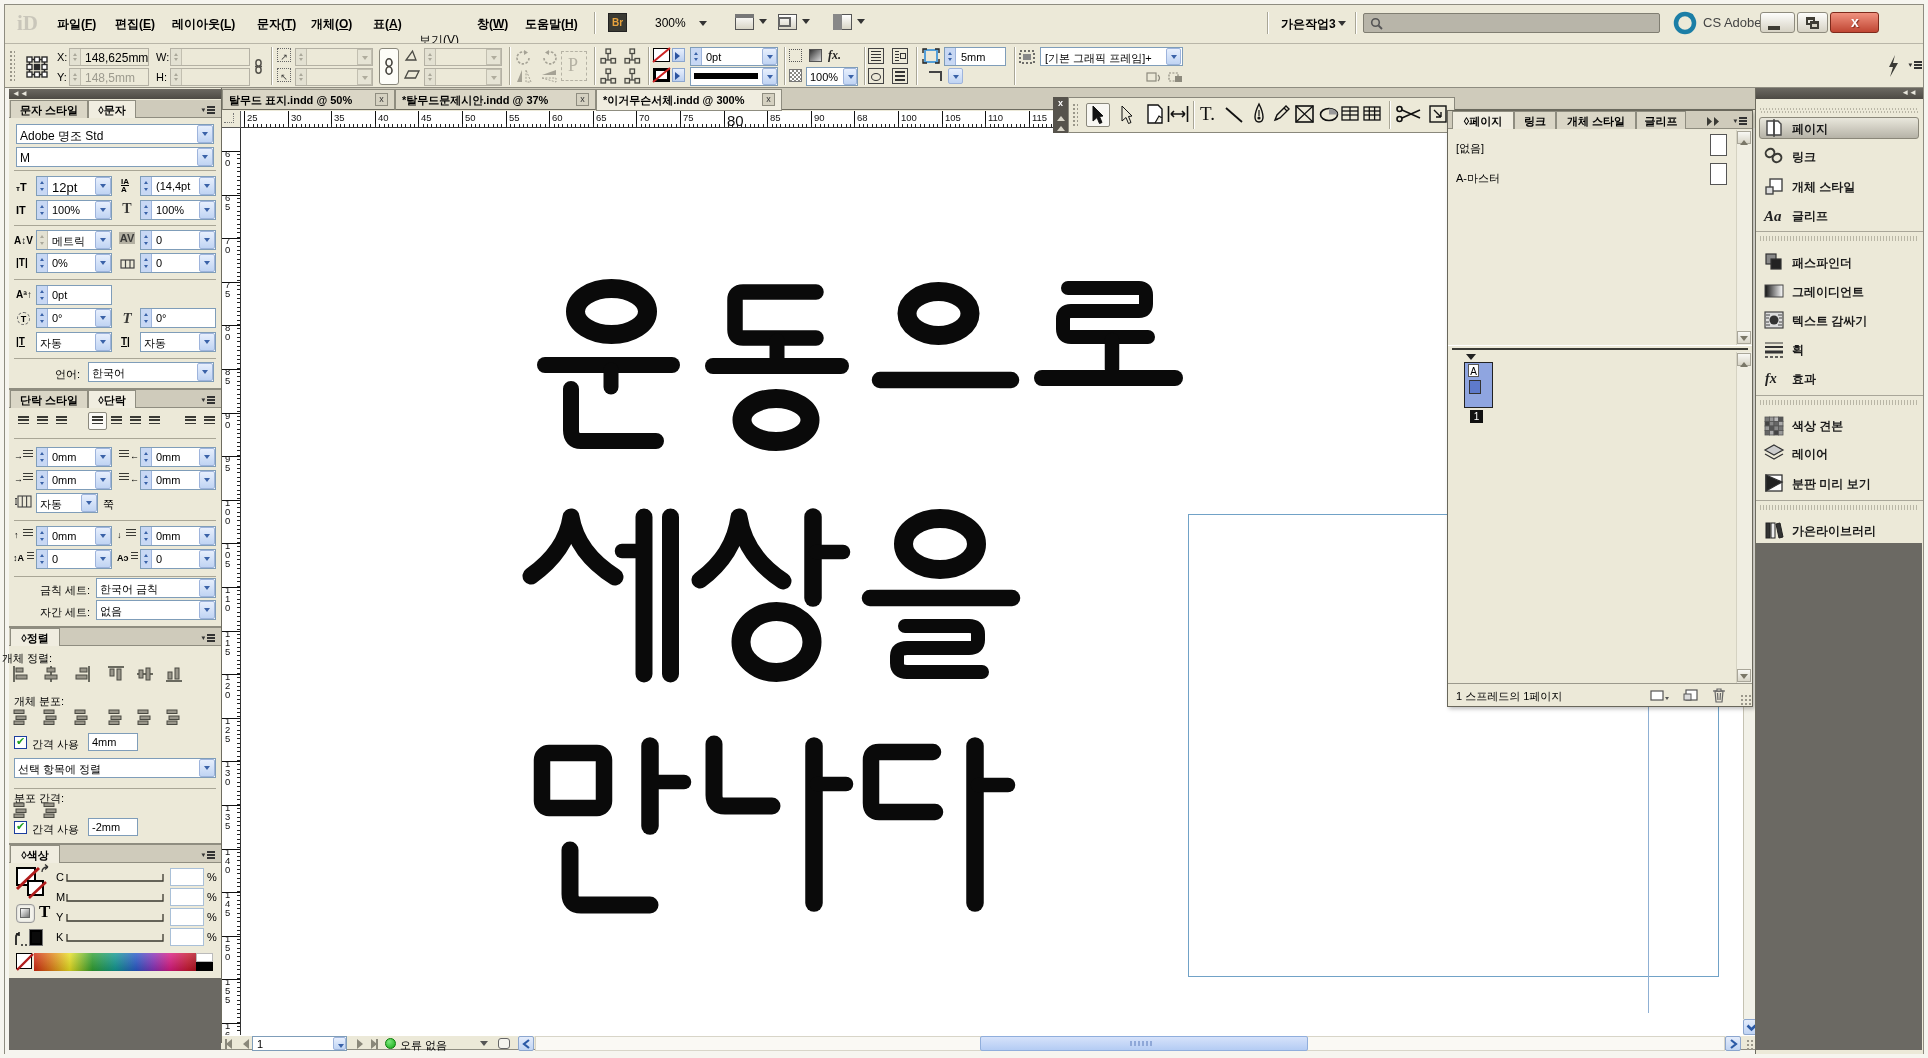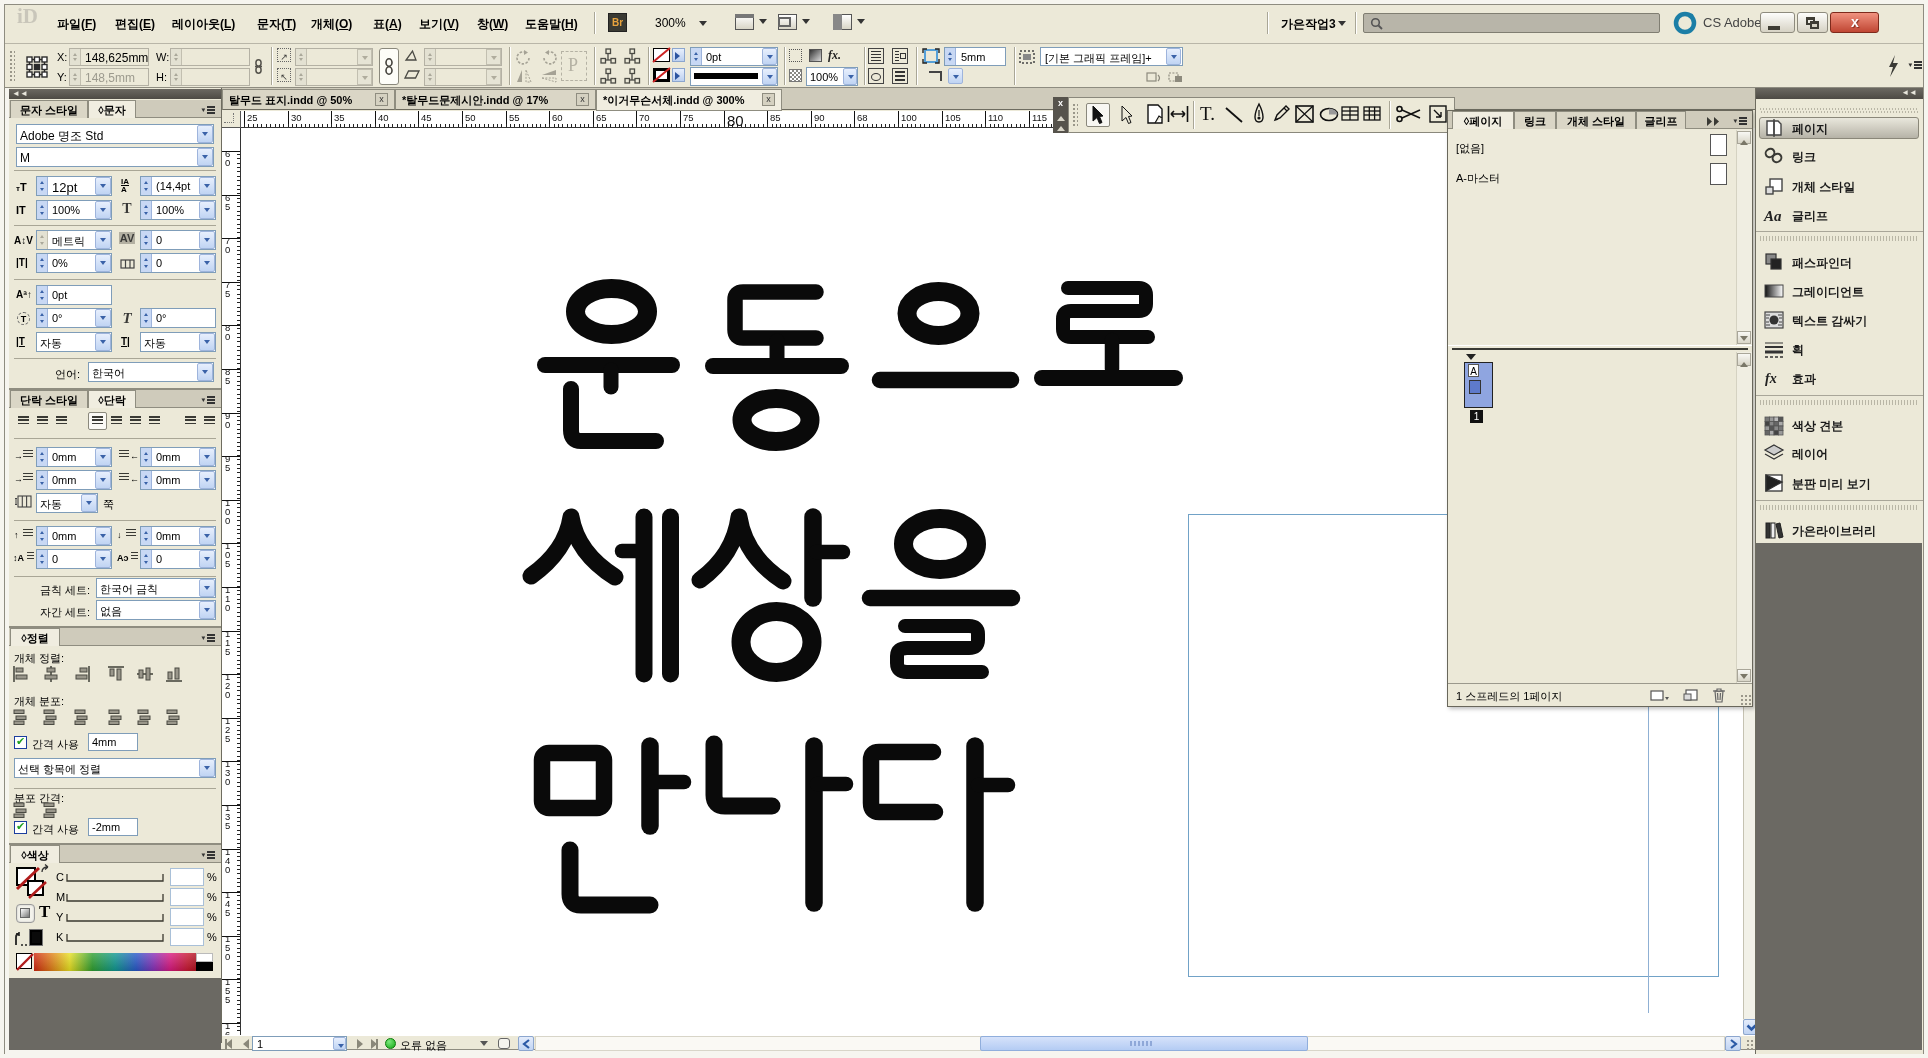--- a/index.html
+++ b/index.html
@@ -39,28 +39,28 @@
 <div id="root">
 <div class="abs" style="left:0;top:0;width:1928px;height:4px;background:#F6F5EF"></div>
 <div class="abs" style="left:0;top:0;width:4px;height:1058px;background:#F6F5EF"></div>
 <div class="abs" style="right:0;top:0;width:4px;height:1058px;background:#F6F5EF"></div>
 <div class="abs" style="left:0;bottom:0;width:1928px;height:8px;background:#F6F5EF"></div>
 <div class="abs" style="left:4px;top:4px;width:1920px;height:1px;background:#8E8C80"></div>
 <div class="abs" style="left:4px;top:4px;width:1px;height:1050px;background:#8E8C80"></div>
 <div class="abs" style="right:4px;top:4px;width:1px;height:1050px;background:#8E8C80"></div>
 <div class="abs" style="left:4px;bottom:8px;width:1920px;height:1px;background:#8E8C80"></div>
 <div class="abs" style="left:5px;top:5px;width:1918px;height:38px;background:#ECE9D8"></div>
-<div class="abs" style="left:17px;top:4px;width:26px;height:22px;font-size:21px;font-weight:bold;color:#C9C6BA;font-family:'Liberation Serif',serif">iD</div>
+<div class="abs" style="left:17px;top:11px;width:26px;height:22px;font-size:21px;font-weight:bold;color:#C9C6BA;font-family:'Liberation Serif',serif">iD</div>
 <div class="abs t12" style="left:57px;top:16px;font-weight:bold">파일(<u>F</u>)</div>
 <div class="abs t12" style="left:115px;top:16px;font-weight:bold">편집(<u>E</u>)</div>
 <div class="abs t12" style="left:172px;top:16px;font-weight:bold">레이아웃(<u>L</u>)</div>
 <div class="abs t12" style="left:257px;top:16px;font-weight:bold">문자(<u>T</u>)</div>
 <div class="abs t12" style="left:311px;top:16px;font-weight:bold">개체(<u>O</u>)</div>
 <div class="abs t12" style="left:373px;top:16px;font-weight:bold">표(<u>A</u>)</div>
-<div class="abs t12" style="left:419px;top:16px;font-weight:bold">보기(<u>V</u>)</div>
+<div class="abs t12" style="left:419px;top:32px;font-weight:normal">보기(<u>V</u>)</div>
 <div class="abs t12" style="left:477px;top:16px;font-weight:bold">창(<u>W</u>)</div>
 <div class="abs t12" style="left:525px;top:16px;font-weight:bold">도움말(<u>H</u>)</div>
 <div class="vsep" style="left:594px;top:12px;height:22px"></div>
 <div class="abs" style="left:608px;top:13px;width:19px;height:19px;background:#3A3A33;border:1px solid #222;color:#E8A33D;font-size:10px;font-weight:bold;text-align:center;line-height:17px">Br</div>
 <div class="abs t12" style="left:655px;top:16px">300%</div>
 <div class="abs" style="left:699px;top:21px;border:4px solid transparent;border-top:5px solid #333"></div>
 <div class="abs" style="left:735px;top:14px;width:19px;height:16px;border:1px solid #555;background:linear-gradient(#fff,#D8D5C6)"></div>
 <div class="abs" style="left:759px;top:19px;border:4px solid transparent;border-top:5px solid #333"></div>
 <div class="abs" style="left:778px;top:14px;width:19px;height:16px;border:1px solid #555;background:linear-gradient(#fff,#D8D5C6)"></div>
 <div class="abs" style="left:802px;top:19px;border:4px solid transparent;border-top:5px solid #333"></div>
@@ -461,21 +461,21 @@
     <div class="abs" style="left:100px;top:582px;font-size:11px">한국어 금칙</div>
     <div class="dd" style="left:199px;top:579px;height:18px;width:16px"></div>
 <div class="abs t11" style="left:40px;top:605px">자간 세트:</div>
 <div class="field" style="left:96px;top:600px;width:120px;height:20px"></div>
     <div class="abs" style="left:100px;top:604px;font-size:11px">없음</div>
     <div class="dd" style="left:199px;top:601px;height:18px;width:16px"></div>
 <div class="abs" style="left:9px;top:626px;width:212px;height:2px;background:#8F8D80"></div>
 <div class="panel-tab-row" style="left:9px;top:628px;width:212px;height:18px;border-bottom:1px solid #8F8D80"></div>
     <div class="ptab act" style="left:10px;top:628px;width:50px;height:18px;font-size:11px">◊정렬</div>
     <div class="pmenu" style="left:199px;top:633px"></div>
-<div class="abs t11" style="left:14px;top:651px">개체 정렬:</div>
+<div class="abs t11" style="left:2px;top:651px">개체 정렬:</div>
 <svg style="left:12px;top:665px" width="18" height="18" viewBox="0 0 18 18">
       <g fill="#9a978b" stroke="#4a4a42" stroke-width="1">
         <line x1="2" y1="1" x2="2" y2="17" stroke-width="1.6"></line>
         <rect x="4" y="3" width="7" height="4"></rect>
         <rect x="4" y="10" width="11" height="4"></rect>
       </g>
     </svg>
 <svg style="left:42px;top:665px" width="18" height="18" viewBox="0 0 18 18">
       <g fill="#9a978b" stroke="#4a4a42" stroke-width="1">
         <line x1="9" y1="1" x2="9" y2="17" stroke-width="1.6"></line>
@@ -634,21 +634,21 @@
 <svg style="left:16px;top:953px" width="18" height="18">
       <line x1="1" y1="17" x2="17" y2="1" stroke="#B01C1C" stroke-width="2.4"></line>
     </svg>
 <div class="abs" style="left:34px;top:953px;width:162px;height:18px;background:linear-gradient(#ffffff33,#00000022),linear-gradient(90deg,#D02810,#E07818 10%,#E8E020 22%,#30A030 36%,#109890 50%,#2858C8 63%,#8830B8 74%,#D81880 84%,#C81830 95%,#B01020)"></div>
 <div class="abs" style="left:196px;top:953px;width:17px;height:9px;background:#fff;border:1px solid #bbb"></div>
 <div class="abs" style="left:196px;top:962px;width:17px;height:9px;background:#000"></div>
 <div class="abs" style="left:9px;top:978px;width:212px;height:72px;background:#6B6963"></div>
 <div class="abs" style="left:222px;top:88px;width:1533px;height:22px;background:#CFCBBB;border-bottom:1px solid #6E6C60"></div>
 <div class="abs" style="left:222px;top:89px;width:173px;height:21px;background:#DAD6C6;border:1px solid #8F8D80;border-bottom:1px solid #6E6C60;font-size:11px;font-weight:bold;padding:3px 0 0 6px;white-space:nowrap;overflow:hidden">탈무드 표지.indd @ 50%</div>
 <div class="abs" style="left:375px;top:93px;width:13px;height:13px;border:1px solid #8F8D80;background:#D5D1C1;font-size:9px;text-align:center;line-height:11px;color:#333">x</div>
-<div class="abs" style="left:395px;top:89px;width:201px;height:21px;background:#DAD6C6;border:1px solid #8F8D80;border-bottom:1px solid #6E6C60;font-size:11px;font-weight:bold;padding:3px 0 0 6px;white-space:nowrap;overflow:hidden">*탈무드문제시안.indd @ 17%</div>
+<div class="abs" style="left:395px;top:89px;width:201px;height:21px;background:#DAD6C6;border:1px solid #8F8D80;border-bottom:1px solid #6E6C60;font-size:11px;font-weight:bold;padding:3px 0 0 6px;white-space:nowrap;overflow:hidden">*탈무드문제시안.indd @ 37%</div>
 <div class="abs" style="left:576px;top:93px;width:13px;height:13px;border:1px solid #8F8D80;background:#D5D1C1;font-size:9px;text-align:center;line-height:11px;color:#333">x</div>
 <div class="abs" style="left:596px;top:89px;width:186px;height:22px;background:#F0EDE0;border:1px solid #8F8D80;font-size:11px;font-weight:bold;padding:3px 0 0 6px;white-space:nowrap;overflow:hidden">*이거무슨서체.indd @ 300%</div>
 <div class="abs" style="left:762px;top:93px;width:13px;height:13px;border:1px solid #8F8D80;background:#D5D1C1;font-size:9px;text-align:center;line-height:11px;color:#333">x</div>
 <div class="abs" style="left:222px;top:111px;width:19px;height:17px;background:#ECE9D8;border-right:1px solid #555;border-bottom:1px solid #555"></div>
 <div class="abs" style="left:224px;top:113px;width:10px;height:10px;border-right:1px dotted #777;border-bottom:1px dotted #777"></div>
 <div class="abs" style="left:241px;top:111px;width:1502px;height:17px;background:#fff;border-bottom:1px solid #333;background-image:repeating-linear-gradient(90deg,#222 0 1px,transparent 1px 4.36px),repeating-linear-gradient(90deg,#111 0 1px,transparent 1px 43.6px);background-size:1502px 4px,1502px 17px;background-position:2.9px 13px,2.9px 0;background-repeat:no-repeat"></div>
 <div class="abs" style="left:247px;top:112px;font-size:9.5px;color:#111">25</div>
 <div class="abs" style="left:291px;top:112px;font-size:9.5px;color:#111">30</div>
 <div class="abs" style="left:334px;top:112px;font-size:9.5px;color:#111">35</div>
 <div class="abs" style="left:378px;top:112px;font-size:9.5px;color:#111">40</div>

